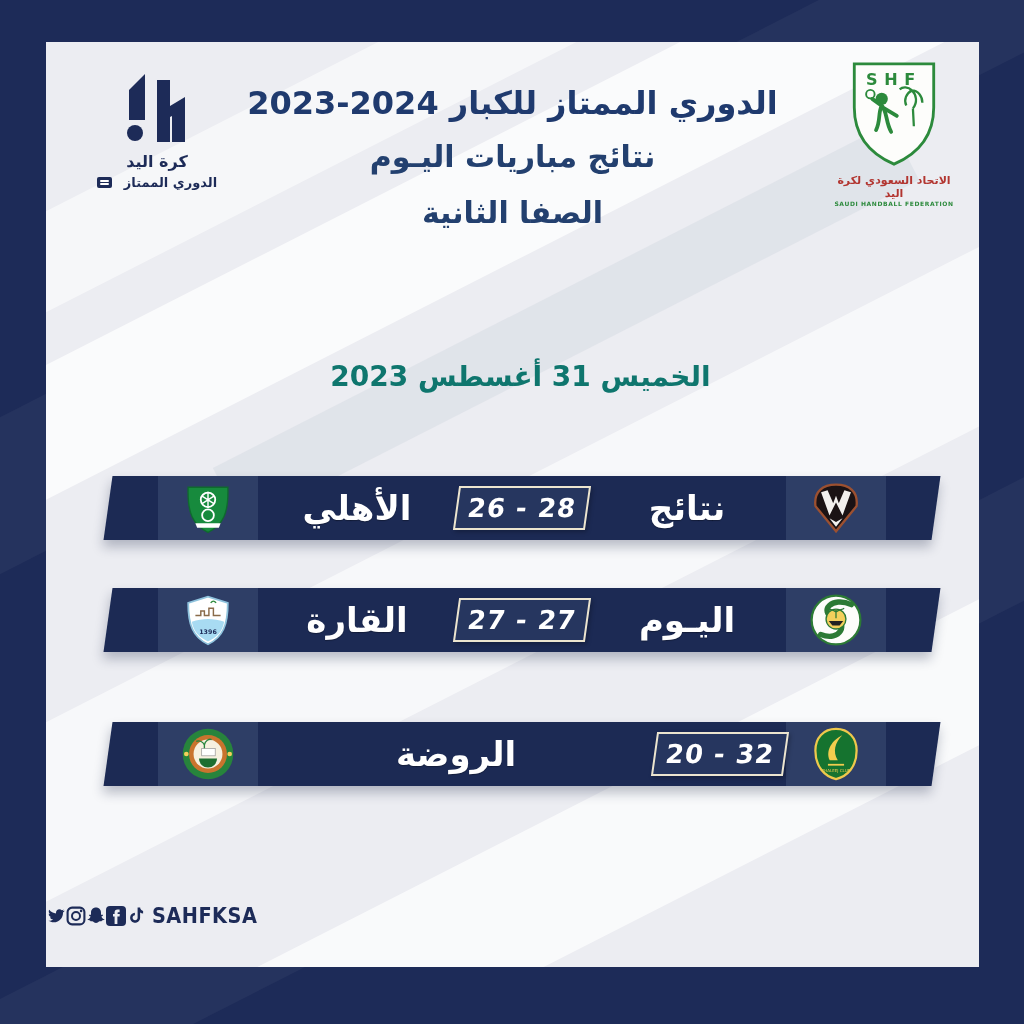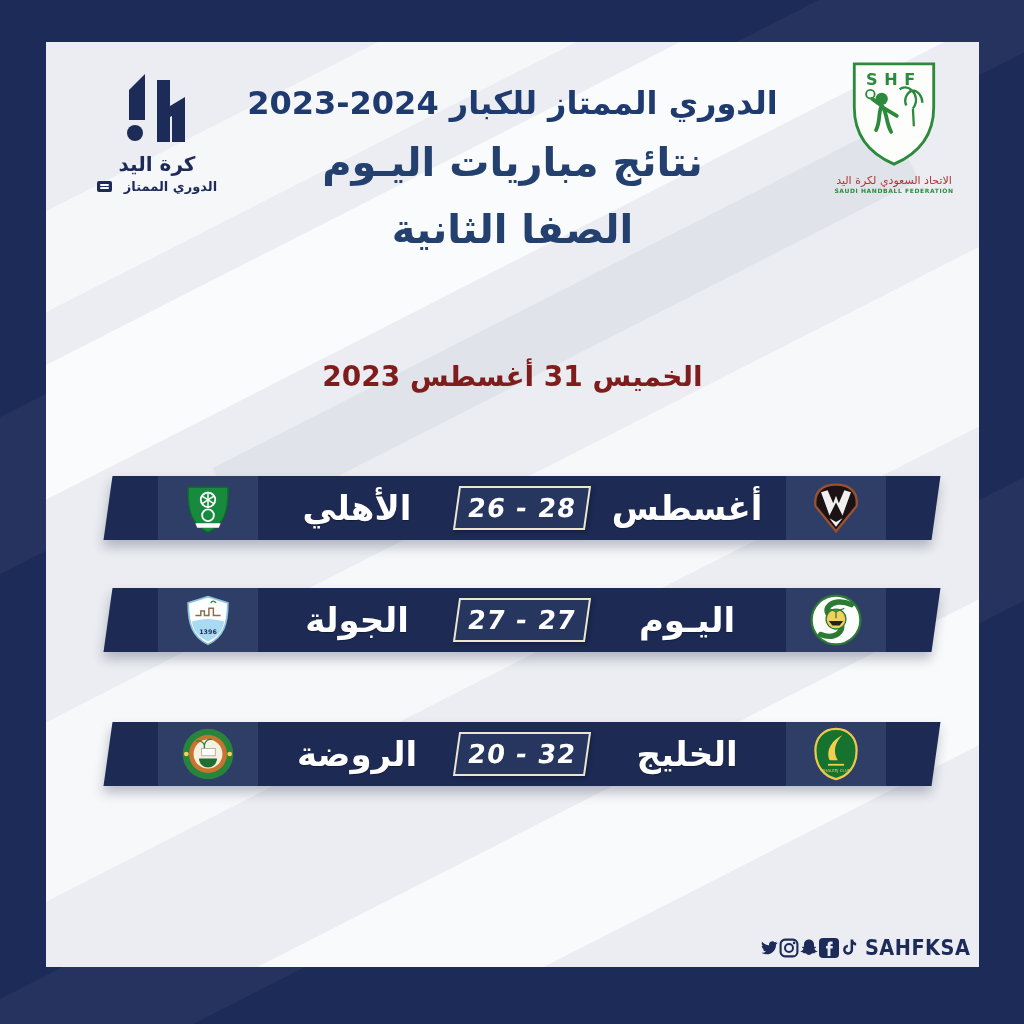--- a/index.html
+++ b/index.html
@@ -19,55 +19,55 @@
   .streak{position:absolute;transform:rotate(-27deg);}
   .st1{left:-180px;top:40px;width:1500px;height:120px;background:#fff;opacity:.75;}
   .st2{left:-220px;top:420px;width:1500px;height:160px;background:#fff;opacity:.6;}
   .st3{left:-160px;top:740px;width:1500px;height:130px;background:#fff;opacity:.7;}
   .st4{left:140px;top:250px;width:760px;height:64px;background:#dfe2e9;opacity:.9;}
   .st5{left:-250px;top:-80px;width:1500px;height:90px;background:#fff;opacity:.55;}
 
   
   .league-logo{position:absolute;left:26px;top:28px;width:170px;text-align:center;color:#1d2b58;}
   .league-logo .mark{display:block;margin:0 auto 6px auto;}
-  .league-title{font-size:20px;font-weight:bold;line-height:1;}
+  .league-title{font-size:16px;font-weight:bold;line-height:1;}
   .league-sub{display:flex;align-items:center;justify-content:center;gap:12px;margin-top:5px;}
   .league-badge{width:15px;height:11px;background:#1d2b58;border-radius:2px;position:relative;flex:0 0 auto;}
   .league-badge::after{content:"";position:absolute;left:3px;top:3px;width:9px;height:2px;background:#fff;border-radius:1px;box-shadow:0 3px 0 #fff;}
   .league-sub-text{font-size:13px;font-weight:bold;}
 
   
   .shf-logo{position:absolute;right:22px;top:16px;width:126px;text-align:center;}
-  .shf-ar{font-size:11px;font-weight:normal;color:#b23530;line-height:1.2;}
+  .shf-ar{font-size:11px;font-weight:bold;color:#b23530;line-height:1.2;}
   .shf-en{font-size:6px;font-weight:bold;color:#2c8a3c;letter-spacing:.6px;}
 
   
   .title-block{position:absolute;left:0;top:42px;width:100%;text-align:center;color:#1f3a6e;}
   .title-main{font-size:32px;font-weight:bold;margin-bottom:17px;}
-  .title-sub{font-size:40px;font-weight:bold;margin-bottom:21px;color:#23406f;}
-
-  .date-line{position:absolute;left:0;top:318px;width:100%;text-align:center;
-    font-size:28px;font-weight:bold;color:#7f1d1d;}
+  .title-sub{font-size:30px;font-weight:bold;margin-bottom:21px;color:#23406f;}
+
+  .date-line{position:absolute;left:8px;top:318px;width:100%;text-align:center;
+    font-size:28px;font-weight:bold;color:#0f766e;}
 
   
   .match-bar{position:absolute;left:62px;width:828px;height:64px;}
   .bar-bg{position:absolute;inset:0;background:#1c2a54;transform:skewX(-8deg);
     box-shadow:0 7px 12px rgba(25,35,70,.28);}
   .bar-content{position:relative;height:100%;display:flex;align-items:center;}
   .tip{flex:0 0 50px;height:100%;}
   .logo-block{flex:0 0 100px;height:100%;background:#2e3e66;display:flex;align-items:center;justify-content:center;}
   .team-name{flex:1 1 0;text-align:center;color:#fff;font-size:34px;font-weight:bold;line-height:64px;
     text-shadow:0 1px 1px rgba(0,0,0,.3);}
   .score-box{flex:0 0 128px;height:40px;background:#26365f;border:2px solid #ece5cf;
     transform:skewX(-8deg);display:flex;align-items:center;justify-content:center;
     box-shadow:2px 2px 4px rgba(0,0,0,.25);}
   .score-box span{font-size:26px;font-weight:bold;color:#fff;letter-spacing:1px;}
 
   
-  .footer{position:absolute;left:0;top:862px;width:100%;display:flex;align-items:center;justify-content:flex-end;margin-top:32px;}
+  .footer{position:absolute;left:0;top:862px;width:100%;display:flex;align-items:center;justify-content:flex-start;}
   .soc{width:20px;height:20px;flex:0 0 auto;}
   .handle{font-size:21px;font-weight:bold;color:#1d2b58;letter-spacing:.5px;margin-left:6px;
     transform:scaleX(.92);transform-origin:left center;}
 </style>
 </head>
 <body>
 
 <div class="frame-streak fs1"></div>
 <div class="frame-streak fs2"></div>
 
@@ -122,21 +122,21 @@
           <circle cx="31" cy="22" r="8" fill="none" stroke="#fff" stroke-width="2"></circle>
           <path d="M31 13 V31 M24 17.5 L38 26.5 M38 17.5 L24 26.5" stroke="#fff" stroke-width="1.6"></path>
           <circle cx="31" cy="39" r="6.5" fill="none" stroke="#fff" stroke-width="2"></circle>
           <path d="M17 48 H45 L43 53 H19 Z" fill="#fff"></path>
         </svg>
       </div>
       <div class="team-name" dir="rtl">الأهلي</div>
       <div class="score-box" dir="ltr">
         <span>26 - 28</span>
       </div>
-      <div class="team-name" dir="rtl">أغسطس</div>
+      <div class="team-name" dir="rtl">نتائج</div>
       <div class="logo-block">
         <svg width="56" height="56" viewBox="0 0 60 60">
           <path d="M30 55 L8 28 C6 12 16 5 30 5 C44 5 54 12 52 28 Z" fill="#1a1214" stroke="#9c5030" stroke-width="2.5"></path>
           <path d="M14 13 L23 38 L30 24 L37 38 L46 13 L39 11 L33 25 L30 17 L27 25 L21 11 Z" fill="#f2f0ee"></path>
           <path d="M23 41 L30 50 L37 41 L30 45 Z" fill="#f2f0ee"></path>
         </svg>
       </div>
       <div class="tip"></div>
     </div>
   </div>
@@ -147,21 +147,21 @@
       <div class="tip"></div>
       <div class="logo-block">
         <svg width="54" height="56" viewBox="0 0 60 62">
           <path d="M30 58 C13 50 8 36 8 12 L30 5 L52 12 C52 36 47 50 30 58 Z" fill="#fff" stroke="#8fc3dd" stroke-width="2"></path>
           <path d="M12 33 C24 29 36 29 48 33 C46 44 40 50 30 55 C20 50 14 44 12 33 Z" fill="#a8dbf2"></path>
           <text x="30" y="47" font-size="7" fill="#1d2b58" font-weight="bold" text-anchor="middle">1396</text>
           <path d="M16 26 h6 v-5 h4 v5 h5 v-8 h5 v8 h8" stroke="#8a6b4a" stroke-width="1.6" fill="none"></path>
           <path d="M33 12 q3 -4 6 0" stroke="#2c8a3c" stroke-width="1.5" fill="none"></path>
         </svg>
       </div>
-      <div class="team-name" dir="rtl">الجولة</div>
+      <div class="team-name" dir="rtl">القارة</div>
       <div class="score-box" dir="ltr">
         <span>27 - 27</span>
       </div>
       <div class="team-name" dir="rtl">اليـوم</div>
       <div class="logo-block">
         <svg width="56" height="56" viewBox="0 0 62 62">
           <circle cx="31" cy="31" r="27" fill="#fdfdfb" stroke="#2c7a35" stroke-width="2.5"></circle>
           <path d="M48 14 C26 4 12 22 28 28 C46 34 36 56 14 47" fill="none" stroke="#2c7a35" stroke-width="6" stroke-linecap="round"></path>
           <circle cx="31" cy="30" r="11" fill="#f3cf5c" stroke="#2c7a35" stroke-width="1.5"></circle>
           <path d="M31 20 V29 M31 22 C27 19 24 20 22 18 M31 22 C35 19 38 20 40 18" stroke="#2c7a35" stroke-width="1.4" fill="none"></path>
@@ -185,21 +185,20 @@
           <rect x="24" y="25" width="15" height="8" fill="#fff" stroke="#9a9a9a" stroke-width="0.8"></rect>
           <path d="M31 46 a10 10 0 0 0 10 -10 H21 a10 10 0 0 0 10 10 Z" fill="#1d6e30"></path>
           <circle cx="7" cy="31" r="2.6" fill="#f3cf5c"></circle>
           <circle cx="55" cy="31" r="2.6" fill="#f3cf5c"></circle>
         </svg>
       </div>
       <div class="team-name" dir="rtl">الروضة</div>
       <div class="score-box" dir="ltr">
         <span>20 - 32</span>
       </div>
-      <div class="team-name" dir="rtl">الخليج</div>
       <div class="logo-block">
         <svg width="52" height="56" viewBox="0 0 58 62">
           <path d="M29 3 C43 3 52 13 52 27 C52 45 42 56 29 59 C16 56 6 45 6 27 C6 13 15 3 29 3 Z" fill="#15732f" stroke="#eec84c" stroke-width="2.5"></path>
           <path d="M36 10 C28 18 25 28 31 38 L22 38 C17 27 25 15 36 10 Z" fill="#f2cd4e"></path>
           <path d="M20 43 H38" stroke="#f2cd4e" stroke-width="2"></path>
           <text x="29" y="51" font-size="4.5" fill="#f2cd4e" text-anchor="middle">KHALEEJ CLUB</text>
         </svg>
       </div>
       <div class="tip"></div>
     </div>

